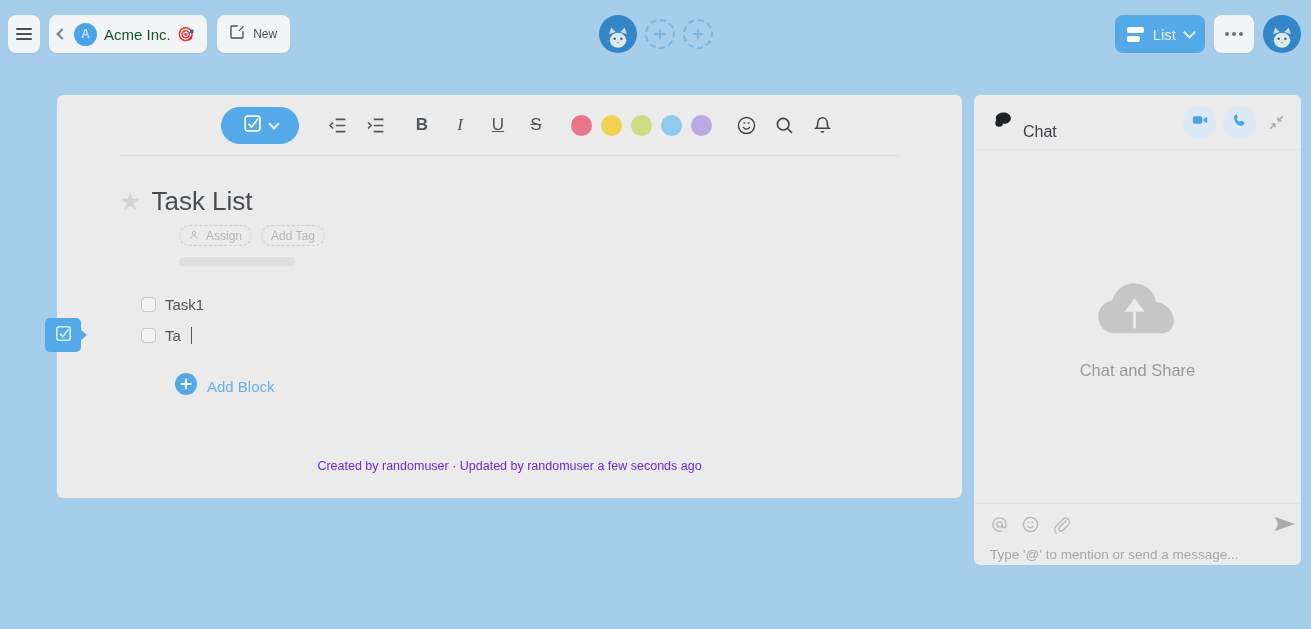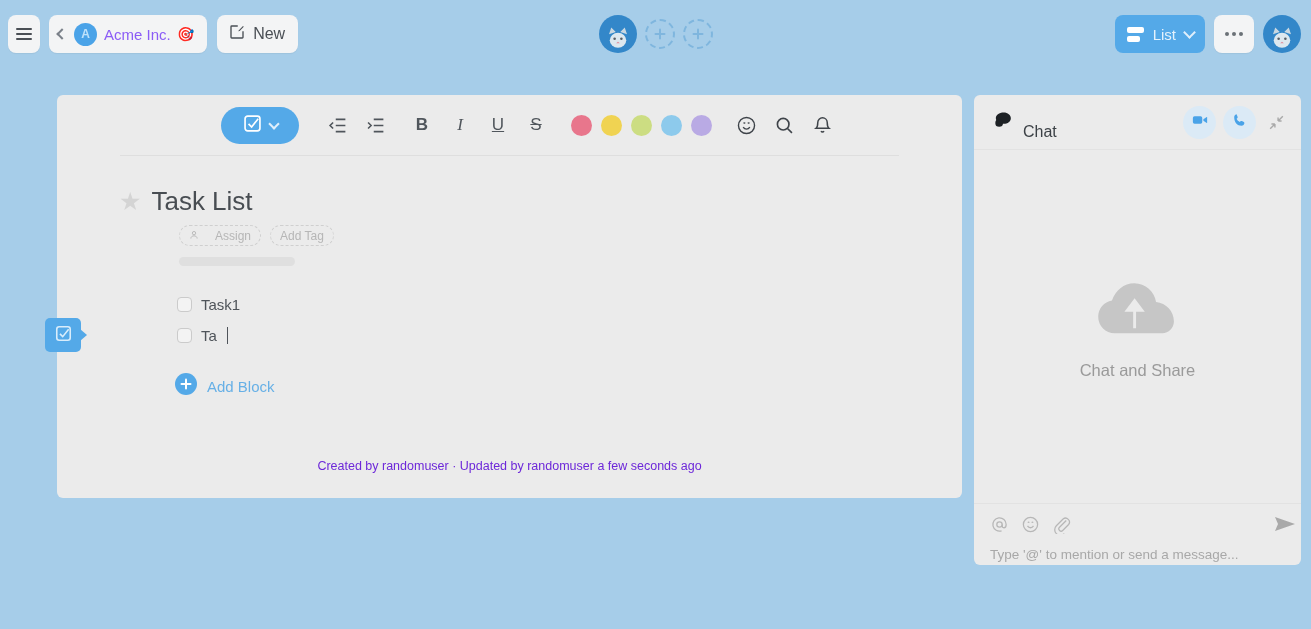--- a/index.html
+++ b/index.html
@@ -24,25 +24,25 @@
   .ham-lines i { display: block; height: 2px; background: #4a4f55; margin: 3px 0; border-radius: 1px; }
 
   #workspace-pill { margin-left: 9px; padding: 0 12px 0 9px; gap: 7px; }
   .chev-left { width: 8px; height: 8px; border-left: 2px solid #7a8089; border-bottom: 2px solid #7a8089;
                transform: rotate(45deg); margin-right: 1px; }
   #workspace-avatar {
     width: 23px; height: 23px; border-radius: 50%; background: #4aa3e8;
     color: #bfe2fb; font-size: 12px; font-weight: bold;
     display: flex; align-items: center; justify-content: center;
   }
-  #workspace-name { font-size: 15px; color: #8b5cf6; }
+  #workspace-name { font-size: 15px; color: #14532d; }
   #workspace-emoji { font-size: 14px; }
 
   #new-pill { margin-left: 10px; padding: 0 13px 0 11px; gap: 7px; }
-  #new-label { font-size: 16px; color: #4a4f55; }
+  #new-label { font-size: 12px; color: #4a4f55; }
 
   
   #center-cluster {
     position: absolute; left: 0; top: 0; width: 1311px; height: 68px;
     display: flex; align-items: center; justify-content: center; gap: 8px;
     pointer-events: none;
   }
   #center-cluster > * { pointer-events: auto; }
   .cat-av {
     width: 38px; height: 38px; border-radius: 50%;
@@ -108,29 +108,29 @@
   #doc-body { position: absolute; left: 0; top: 60px; width: 905px; }
   #doc-divider { height: 1px; background: #dedede; margin: 0 63px 0 63px; }
 
   #title-row { display: flex; align-items: center; gap: 10px; padding: 30px 0 0 62px; }
   #star-icon { color: #d4d4d4; font-size: 25px; line-height: 1; }
   #doc-title { font-size: 26px; color: #484d52; font-weight: normal; }
 
   #meta-row { display: flex; gap: 9px; padding: 8px 0 0 122px; }
   .ghost-pill {
     border: 1px dashed #cfcfcf; border-radius: 11px; height: 21px;
-    display: flex; align-items: center; gap: 16px; padding: 0 9px;
+    display: flex; align-items: center; gap: 7px; padding: 0 9px;
     font-size: 12px; color: #b6b6b6;
   }
   #skeleton-bar {
     margin: 11px 0 0 122px; width: 116px; height: 9px;
     background: #dfdfdf; border-radius: 5px;
   }
 
-  #task-list { padding: 23px 0 0 120px; }
+  #task-list { padding: 23px 0 0 84px; }
   .task-row { display: flex; align-items: center; gap: 9px; height: 31px; }
   .task-box {
     width: 15px; height: 15px; border: 1.6px solid #cbcbcb; border-radius: 4px; background: #f3f3f3;
   }
   .task-text { font-size: 15px; color: #4f545a; position: relative; }
   .caret {
     display: inline-block; width: 1px; height: 17px; background: #4f545a;
     vertical-align: -3px; margin-left: 1px;
   }
 

